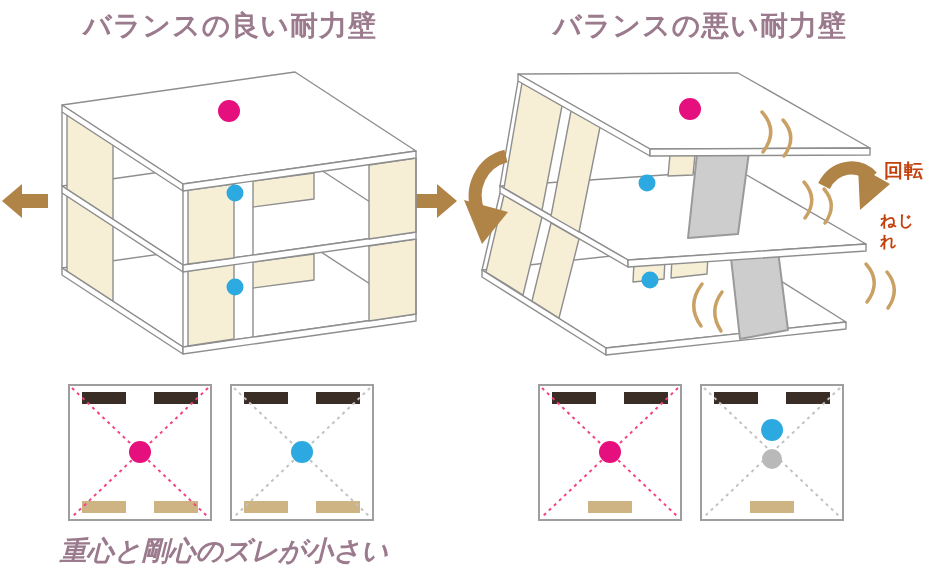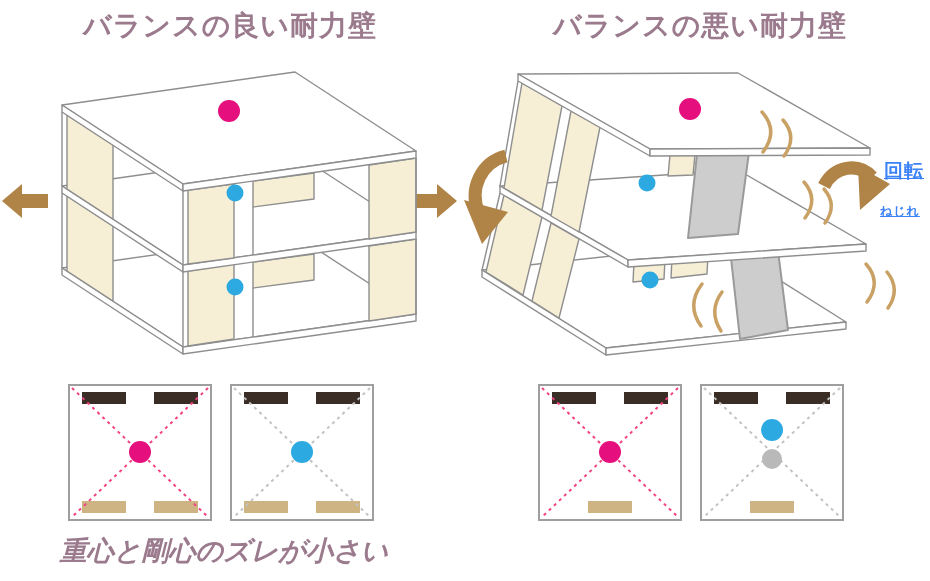--- a/index.html
+++ b/index.html
@@ -17,26 +17,25 @@
     position:absolute;top:534px;height:34px;line-height:34px;
     text-align:center;font-size:27px;font-weight:bold;color:#9a7a8c;letter-spacing:0px;font-style:italic;
   }
   .caption.left{left:28px;width:392px;}
   .caption.right{left:495px;width:392px;}
   .structure{position:absolute;}
   .structure.good{left:50px;top:62px;}
   .structure.bad{left:462px;top:62px;}
   .force-arrow{position:absolute;}
   .anno{
-    position:absolute;color:#3b82f6;font-weight:bold;
+    position:absolute;color:#c2410c;font-weight:bold;
     font-family:"Liberation Sans","DejaVu Sans",sans-serif;
-    text-decoration:underline;
   }
   .anno.rot{left:884px;top:158px;font-size:19px;letter-spacing:1px;}
-  .anno.twist{left:880px;top:203px;font-size:12px;letter-spacing:1px;}
+  .anno.twist{left:880px;top:211px;font-size:16px;letter-spacing:1px;}
   .plan{
     position:absolute;top:384px;width:140px;height:133px;background:#ffffff;
     border:2px solid #9e9e9e;
   }
   .plan.p1{left:68px;}
   .plan.p2{left:230px;}
   .plan.p3{left:538px;}
   .plan.p4{left:700px;}
   svg{display:block;}
 </style>

